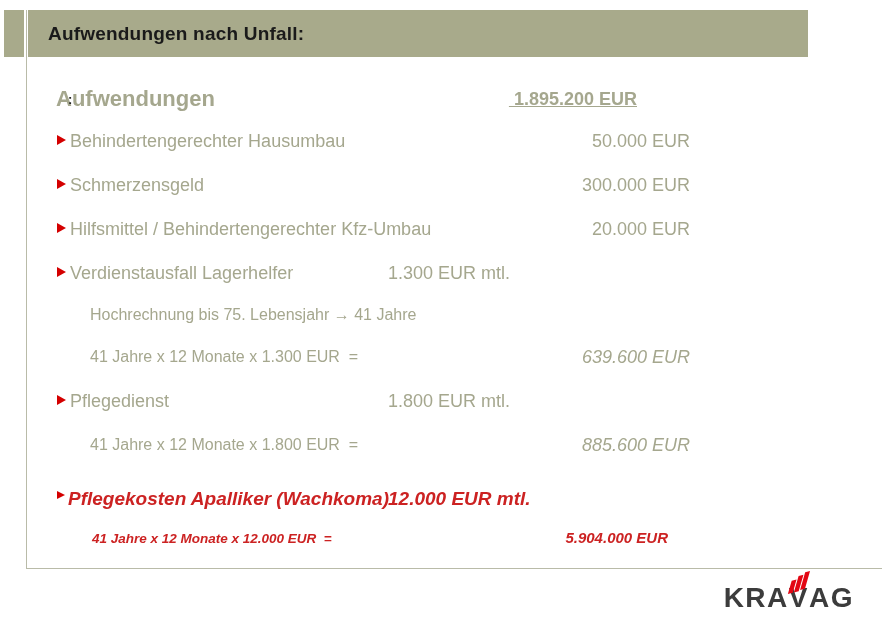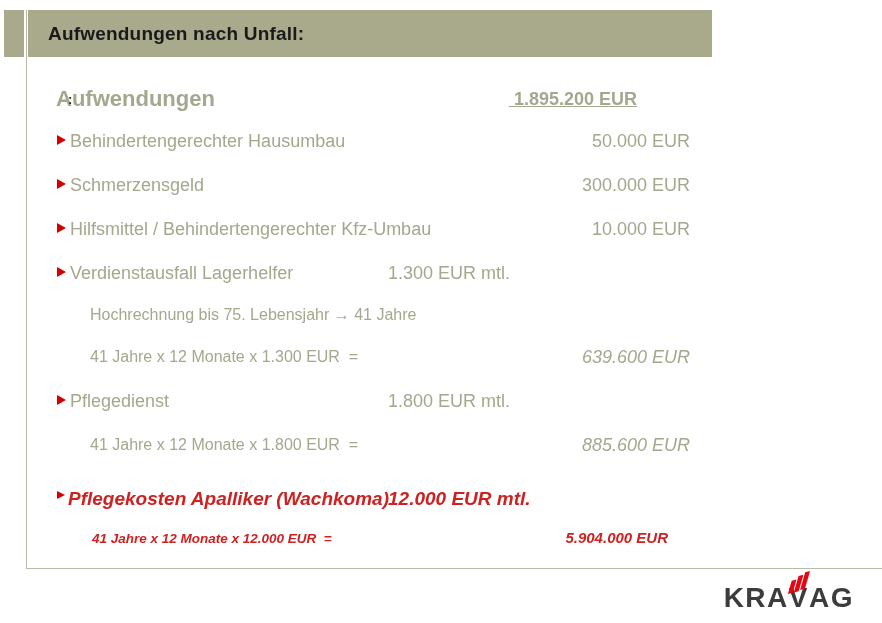--- a/index.html
+++ b/index.html
@@ -17,21 +17,21 @@
   body{
     width:882px;height:623px;position:relative;background:#ffffff;
     font-family:"Liberation Sans", sans-serif;overflow:hidden;
   }
   
   .accent-block{
     position:absolute;left:4px;top:10px;width:20px;height:47px;
     background:var(--olive);
   }
   .header-bar{
-    position:absolute;left:28px;top:10px;width:684px;height:47px;
+    position:absolute;left:28px;top:10px;width:780px;height:47px;
     background:var(--olive);display:flex;align-items:center;
   }
   .header-title{
     margin-left:20px;font-size:19px;font-weight:bold;color:var(--title);
     letter-spacing:0.2px;
   }
   .vrule{
     position:absolute;left:26px;top:10px;width:1px;height:558px;
     background:var(--line);
   }
@@ -116,21 +116,21 @@
 
 <div class="row item" style="top:175px">
   <span class="bullet"></span>
   <span class="label">Schmerzensgeld</span>
   <span class="amount">300.000 EUR</span>
 </div>
 
 <div class="row item" style="top:219px">
   <span class="bullet"></span>
   <span class="label">Hilfsmittel / Behindertengerechter Kfz-Umbau</span>
-  <span class="amount">10.000 EUR</span>
+  <span class="amount">20.000 EUR</span>
 </div>
 
 <div class="row item" style="top:263px">
   <span class="bullet"></span>
   <span class="label">Verdienstausfall Lagerhelfer</span>
   <span class="monthly">1.300 EUR mtl.</span>
 </div>
 
 <div class="row sub" style="top:305px">
   <span class="label">Hochrechnung bis 75. Lebensjahr → 41 Jahre</span>

